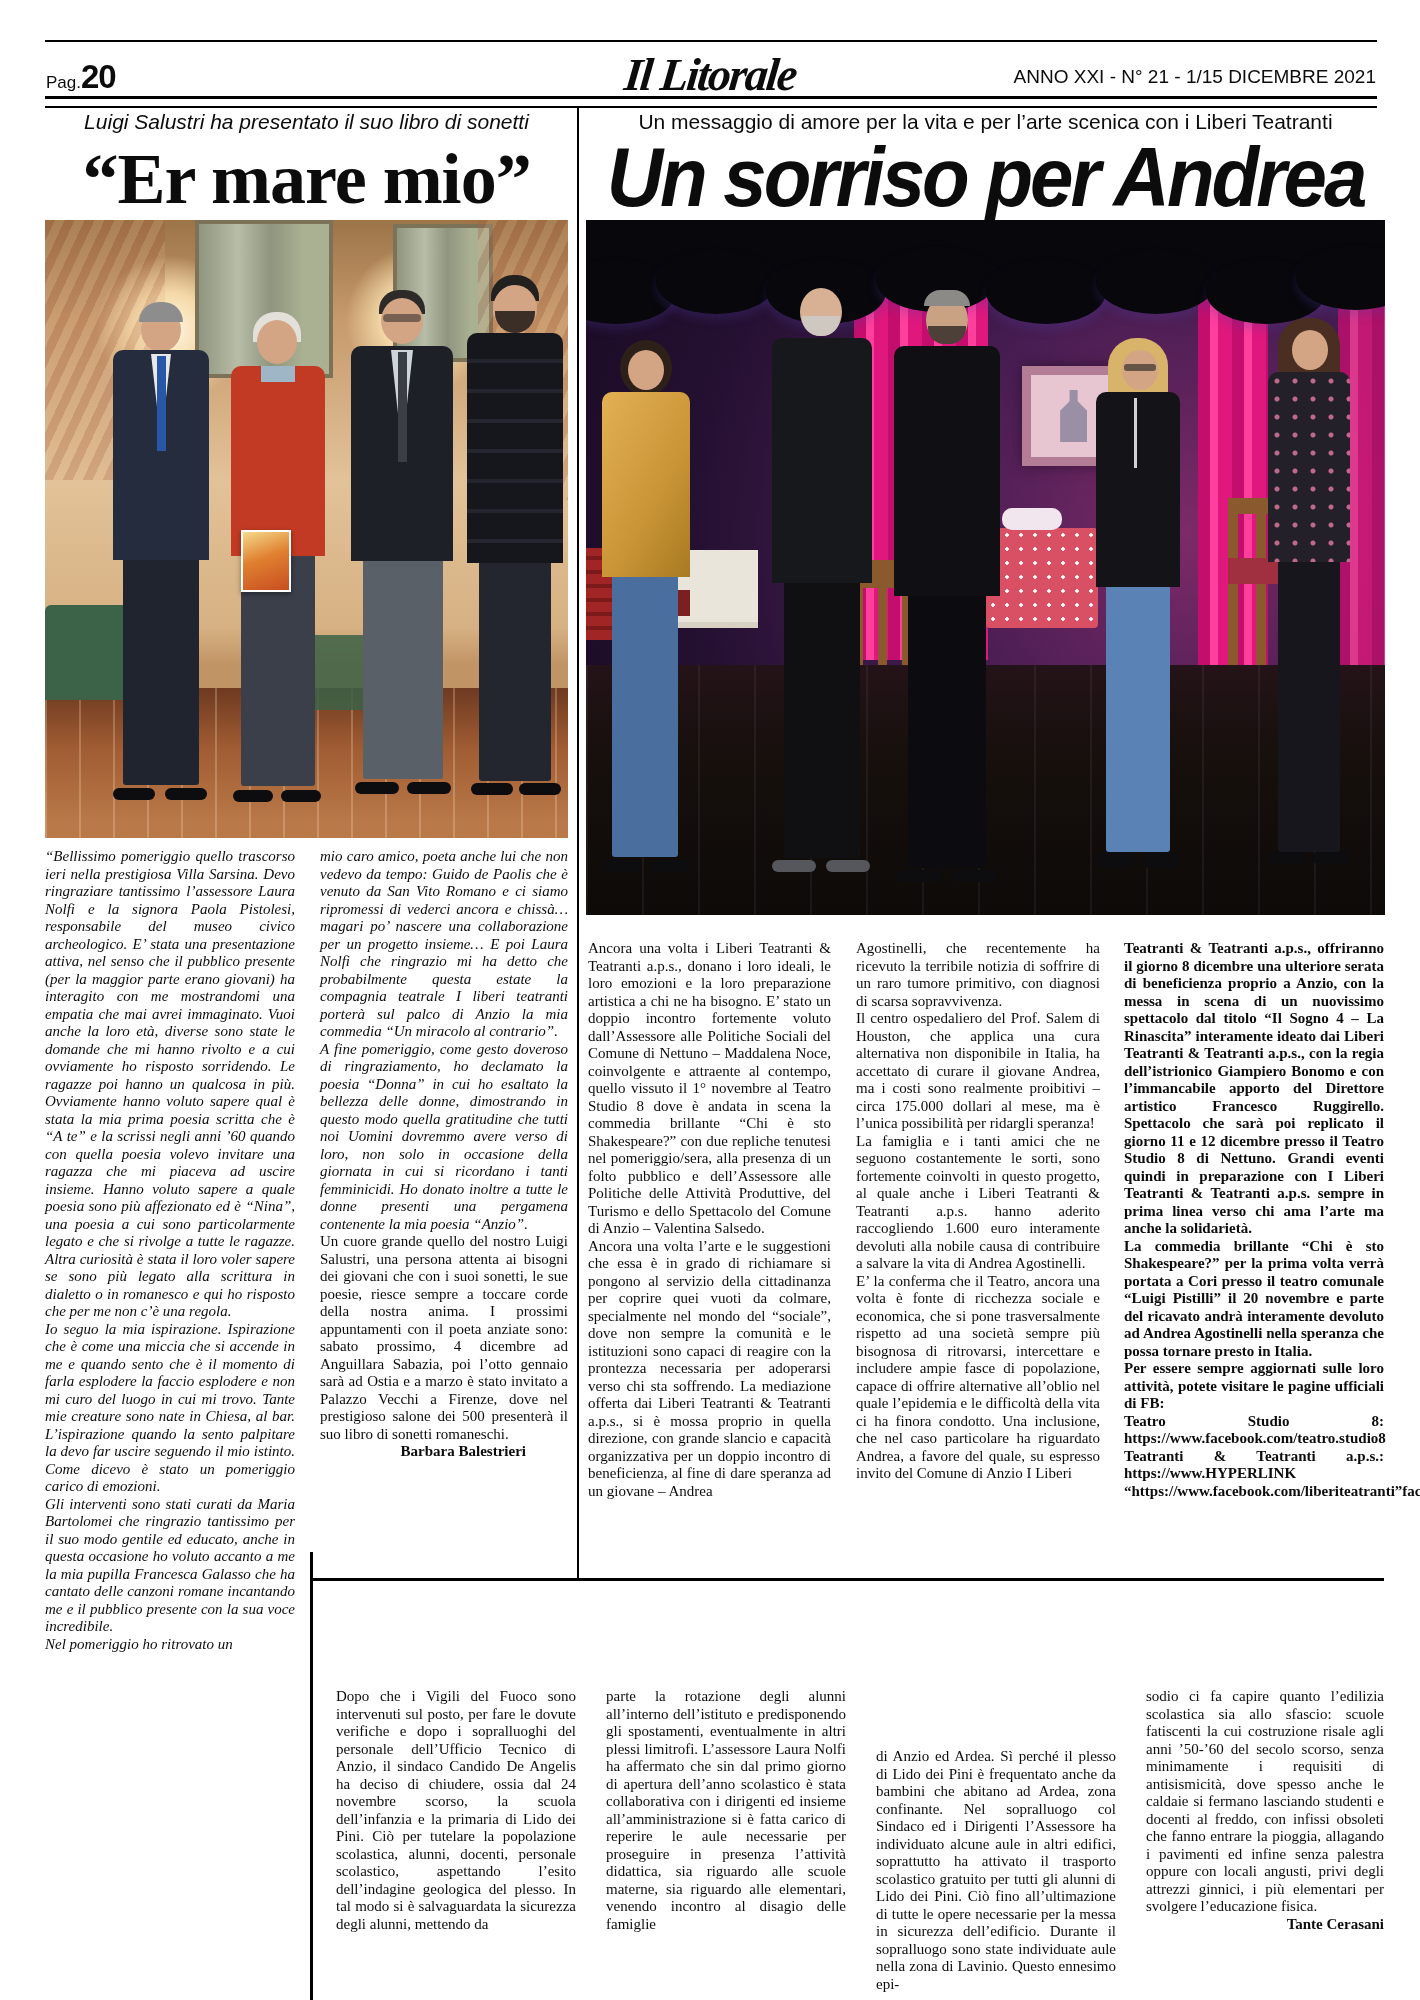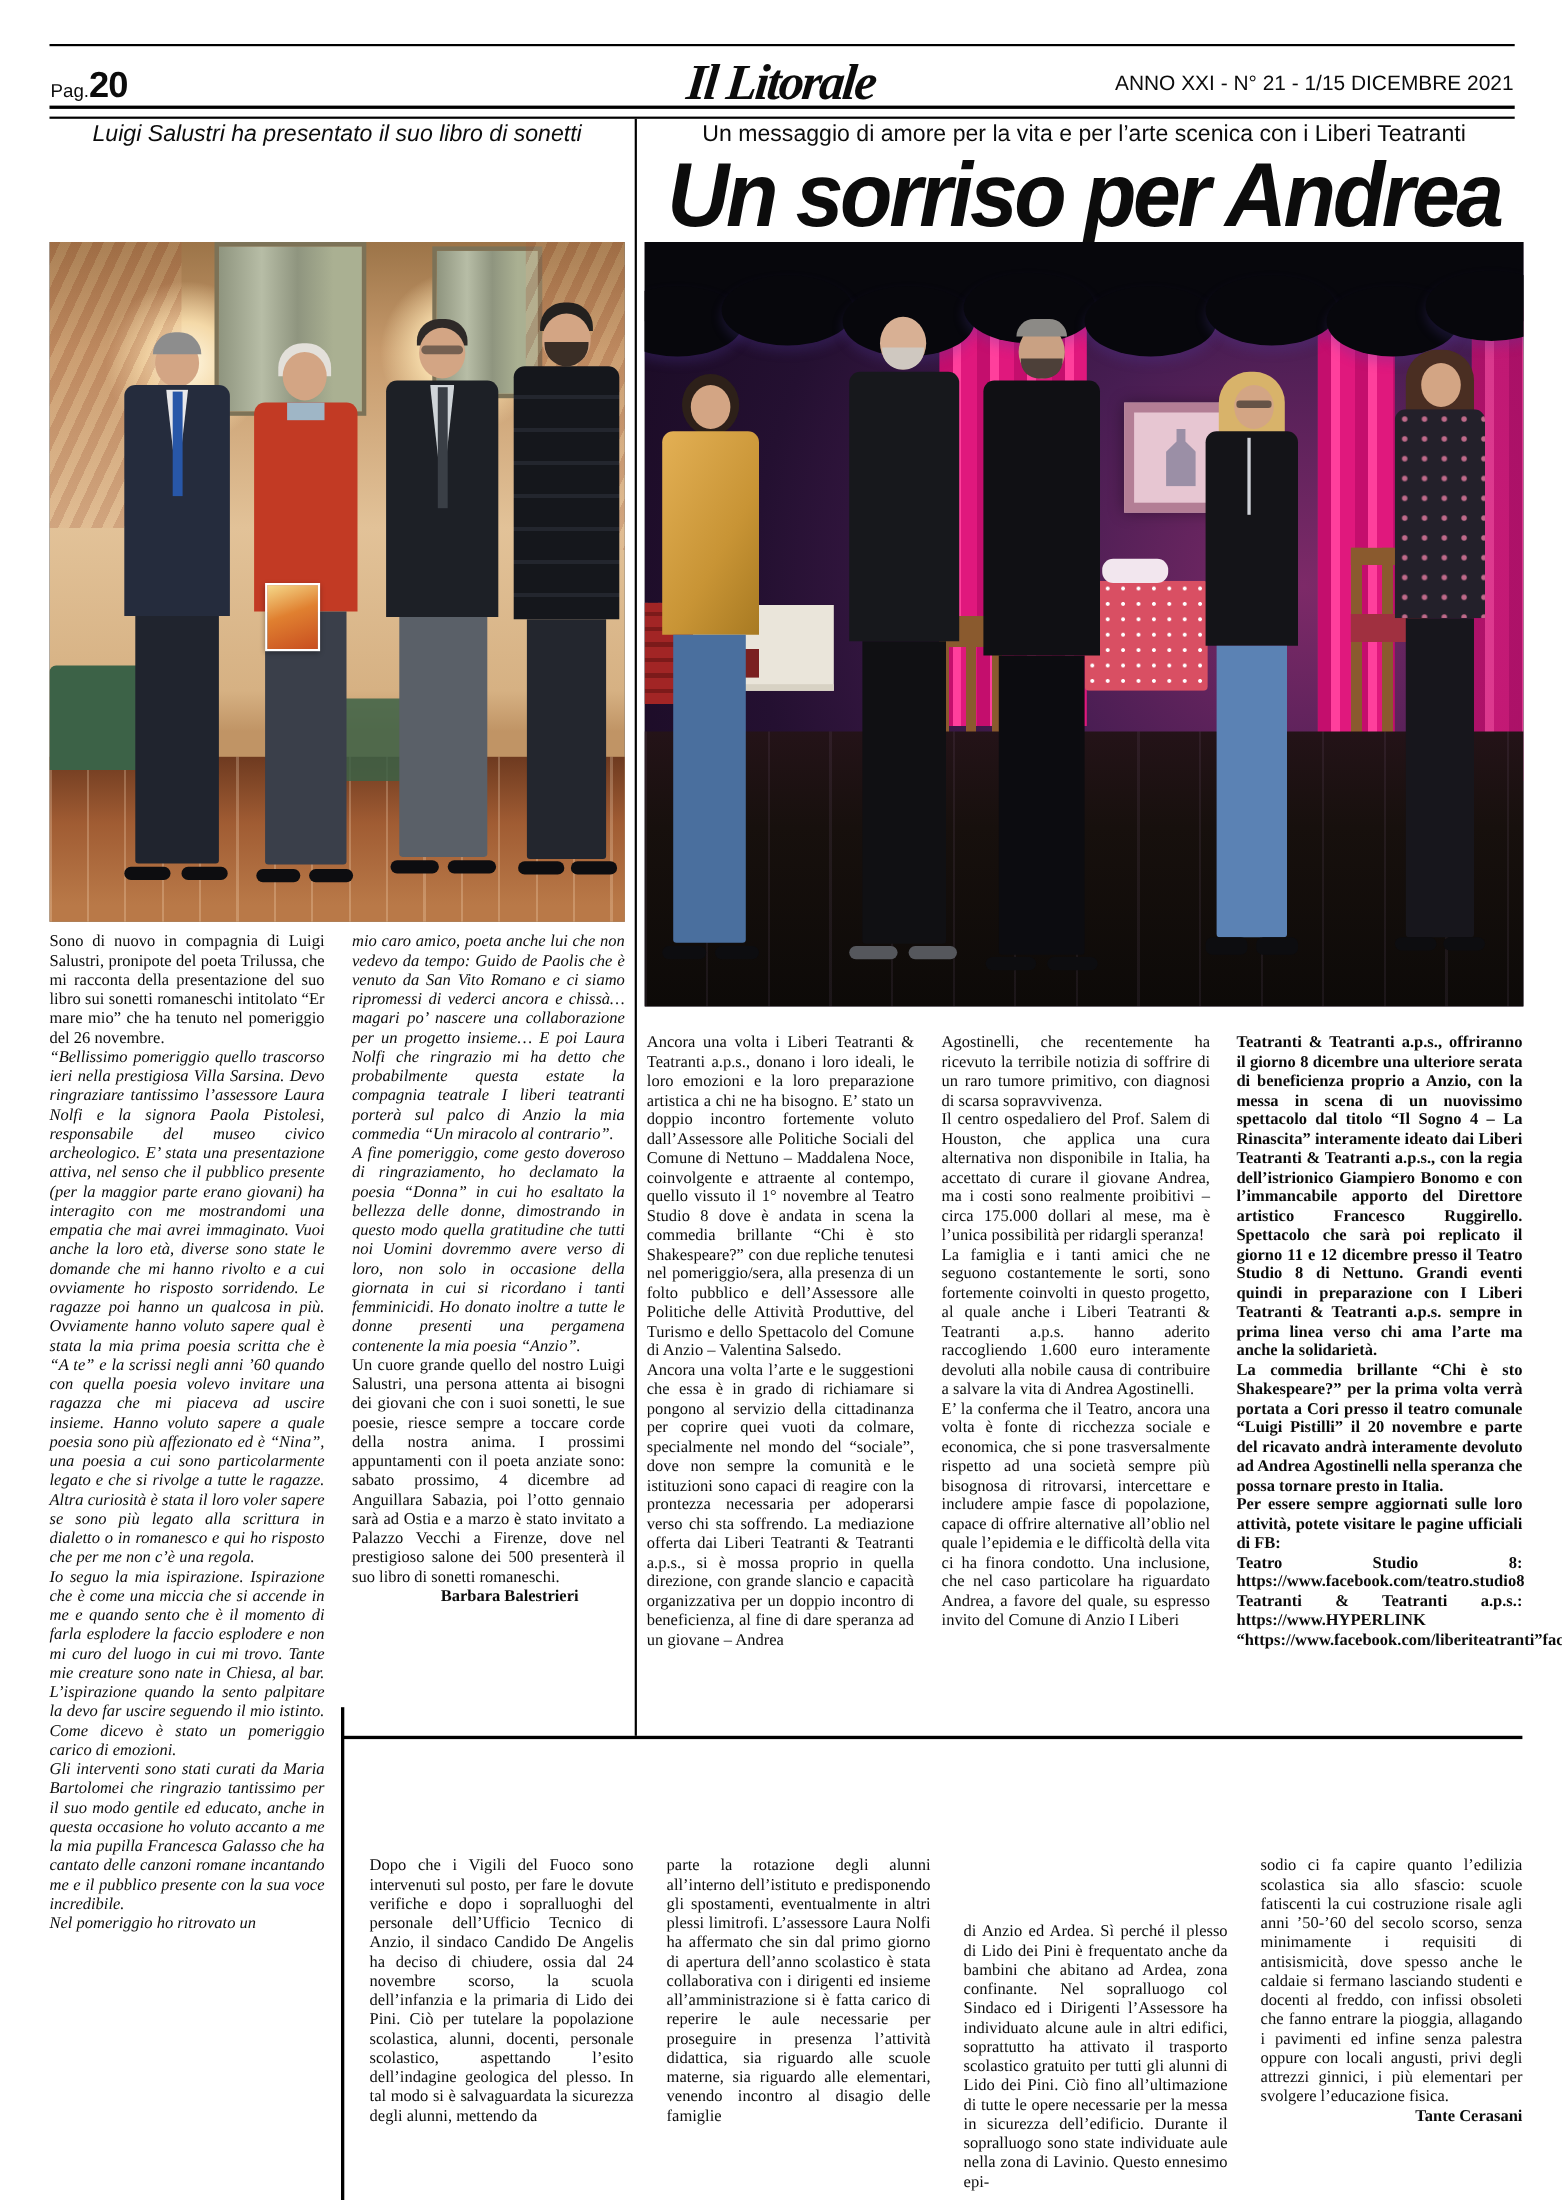--- a/index.html
+++ b/index.html
@@ -75,20 +75,21 @@
   <div class="pagnum">
     <span class="lbl">Pag.</span><span class="num">20</span>
   </div>
   <div class="masthead">Il Litorale</div>
   <div class="issue">ANNO XXI - N° 21 - 1/15 DICEMBRE 2021</div>
   <div class="abs" style="left:45px;top:96px;width:1332px;height:7px;border-top:3px solid #000;border-bottom:2px solid #000;"></div>
 
   <div class="kicker right">Un messaggio di amore per la vita e per l’arte scenica con i Liberi Teatranti</div>
   <div class="kicker left">Luigi Salustri ha presentato il suo libro di sonetti</div>
 
+  <div class="headline-left">“Er mare mio”</div>
   <div class="headline-right">Un sorriso per Andrea</div>
 
   <div class="rule-v" style="left:577px;top:108px;width:2px;height:1470px;"></div>
 
   <div class="photo" style="left:45px;top:220px;width:523px;height:618px;">
     <div style="inset:0;background:linear-gradient(180deg,#9c7448 0%,#c69a6c 16%,#e2c298 42%,#d6b183 66%,#c09465 72%);"></div>
     <div class="lp-glow" style="left:50px;top:35px;background:radial-gradient(circle,#fff7e2 0%,#f4d9a8 35%,transparent 70%);"></div>
     <div class="lp-glow" style="left:300px;top:25px;background:radial-gradient(circle,#fff7e2 0%,#f4d9a8 35%,transparent 70%);"></div>
     <div class="lp-door" style="left:150px;top:0;width:130px;height:150px;"></div>
     <div class="lp-door" style="left:348px;top:4px;width:92px;height:130px;"></div>
@@ -215,21 +216,20 @@
       <span style="left:20px;top:0;width:62px;height:150px;border-radius:28px 28px 12px 12px;background:#4a2e22;"></span>
       <span class="hd" style="left:34px;top:12px;width:36px;height:40px;"></span>
       <span class="bd" style="left:10px;top:54px;width:82px;height:190px;background:radial-gradient(circle,#c06a8a 2px,transparent 3px) 0 0/18px 18px,#23202a;"></span>
       <span class="lg" style="left:20px;top:244px;width:62px;height:290px;background:#17161c;"></span>
       <span class="ft" style="left:10px;top:534px;width:38px;"></span>
         <span class="ft" style="left:54px;top:534px;width:38px;"></span>
     </div>
   </div>
 
   <div class="col" style="left:45px;top:848px;width:250px;height:1112px;">
-    <p>Sono di nuovo in compagnia di Luigi Salustri, pronipote del poeta Trilussa, che mi racconta della presentazione del suo libro sui sonetti romaneschi intitolato “Er mare mio” che ha tenuto nel pomeriggio del 26 novembre.</p>
     <p class="it">“Bellissimo pomeriggio quello trascorso ieri nella prestigiosa Villa Sarsina. Devo ringraziare tantissimo l’assessore Laura Nolfi e la signora Paola Pistolesi, responsabile del museo civico archeologico. E’ stata una presentazione attiva, nel senso che il pubblico presente (per la maggior parte erano giovani) ha interagito con me mostrandomi una empatia che mai avrei immaginato. Vuoi anche la loro età, diverse sono state le domande che mi hanno rivolto e a cui ovviamente ho risposto sorridendo. Le ragazze poi hanno un qualcosa in più. Ovviamente hanno voluto sapere qual è stata la mia prima poesia scritta che è “A te” e la scrissi negli anni ’60 quando con quella poesia volevo invitare una ragazza che mi piaceva ad uscire insieme. Hanno voluto sapere a quale poesia sono più affezionato ed è “Nina”, una poesia a cui sono particolarmente legato e che si rivolge a tutte le ragazze. Altra curiosità è stata il loro voler sapere se sono più legato alla scrittura in dialetto o in romanesco e qui ho risposto che per me non c’è una regola.</p>
     <p class="it">Io seguo la mia ispirazione. Ispirazione che è come una miccia che si accende in me e quando sento che è il momento di farla esplodere la faccio esplodere e non mi curo del luogo in cui mi trovo. Tante mie creature sono nate in Chiesa, al bar. L’ispirazione quando la sento palpitare la devo far uscire seguendo il mio istinto. Come dicevo è stato un pomeriggio carico di emozioni.</p>
     <p class="it">Gli interventi sono stati curati da Maria Bartolomei che ringrazio tantissimo per il suo modo gentile ed educato, anche in questa occasione ho voluto accanto a me la mia pupilla Francesca Galasso che ha cantato delle canzoni romane incantando me e il pubblico presente con la sua voce incredibile.</p>
     <p class="it">Nel pomeriggio ho ritrovato un</p>
   </div>
   <div class="col" style="left:320px;top:848px;width:248px;height:715px;">
     <p class="it">mio caro amico, poeta anche lui che non vedevo da tempo: Guido de Paolis che è venuto da San Vito Romano e ci siamo ripromessi di vederci ancora e chissà… magari po’ nascere una collaborazione per un progetto insieme… E poi Laura Nolfi che ringrazio mi ha detto che probabilmente questa estate la compagnia teatrale I liberi teatranti porterà sul palco di Anzio la mia commedia “Un miracolo al contrario”.</p>
     <p class="it">A fine pomeriggio, come gesto doveroso di ringraziamento, ho declamato la poesia “Donna” in cui ho esaltato la bellezza delle donne, dimostrando in questo modo quella gratitudine che tutti noi Uomini dovremmo avere verso di loro, non solo in occasione della giornata in cui si ricordano i tanti femminicidi. Ho donato inoltre a tutte le donne presenti una pergamena contenente la mia poesia “Anzio”.</p>
     <p>Un cuore grande quello del nostro Luigi Salustri, una persona attenta ai bisogni dei giovani che con i suoi sonetti, le sue poesie, riesce sempre a toccare corde della nostra anima. I prossimi appuntamenti con il poeta anziate sono: sabato prossimo, 4 dicembre ad Anguillara Sabazia, poi l’otto gennaio sarà ad Ostia e a marzo è stato invitato a Palazzo Vecchi a Firenze, dove nel prestigioso salone dei 500 presenterà il suo libro di sonetti romaneschi.</p>
     <p class="byline pad">Barbara Balestrieri</p>

